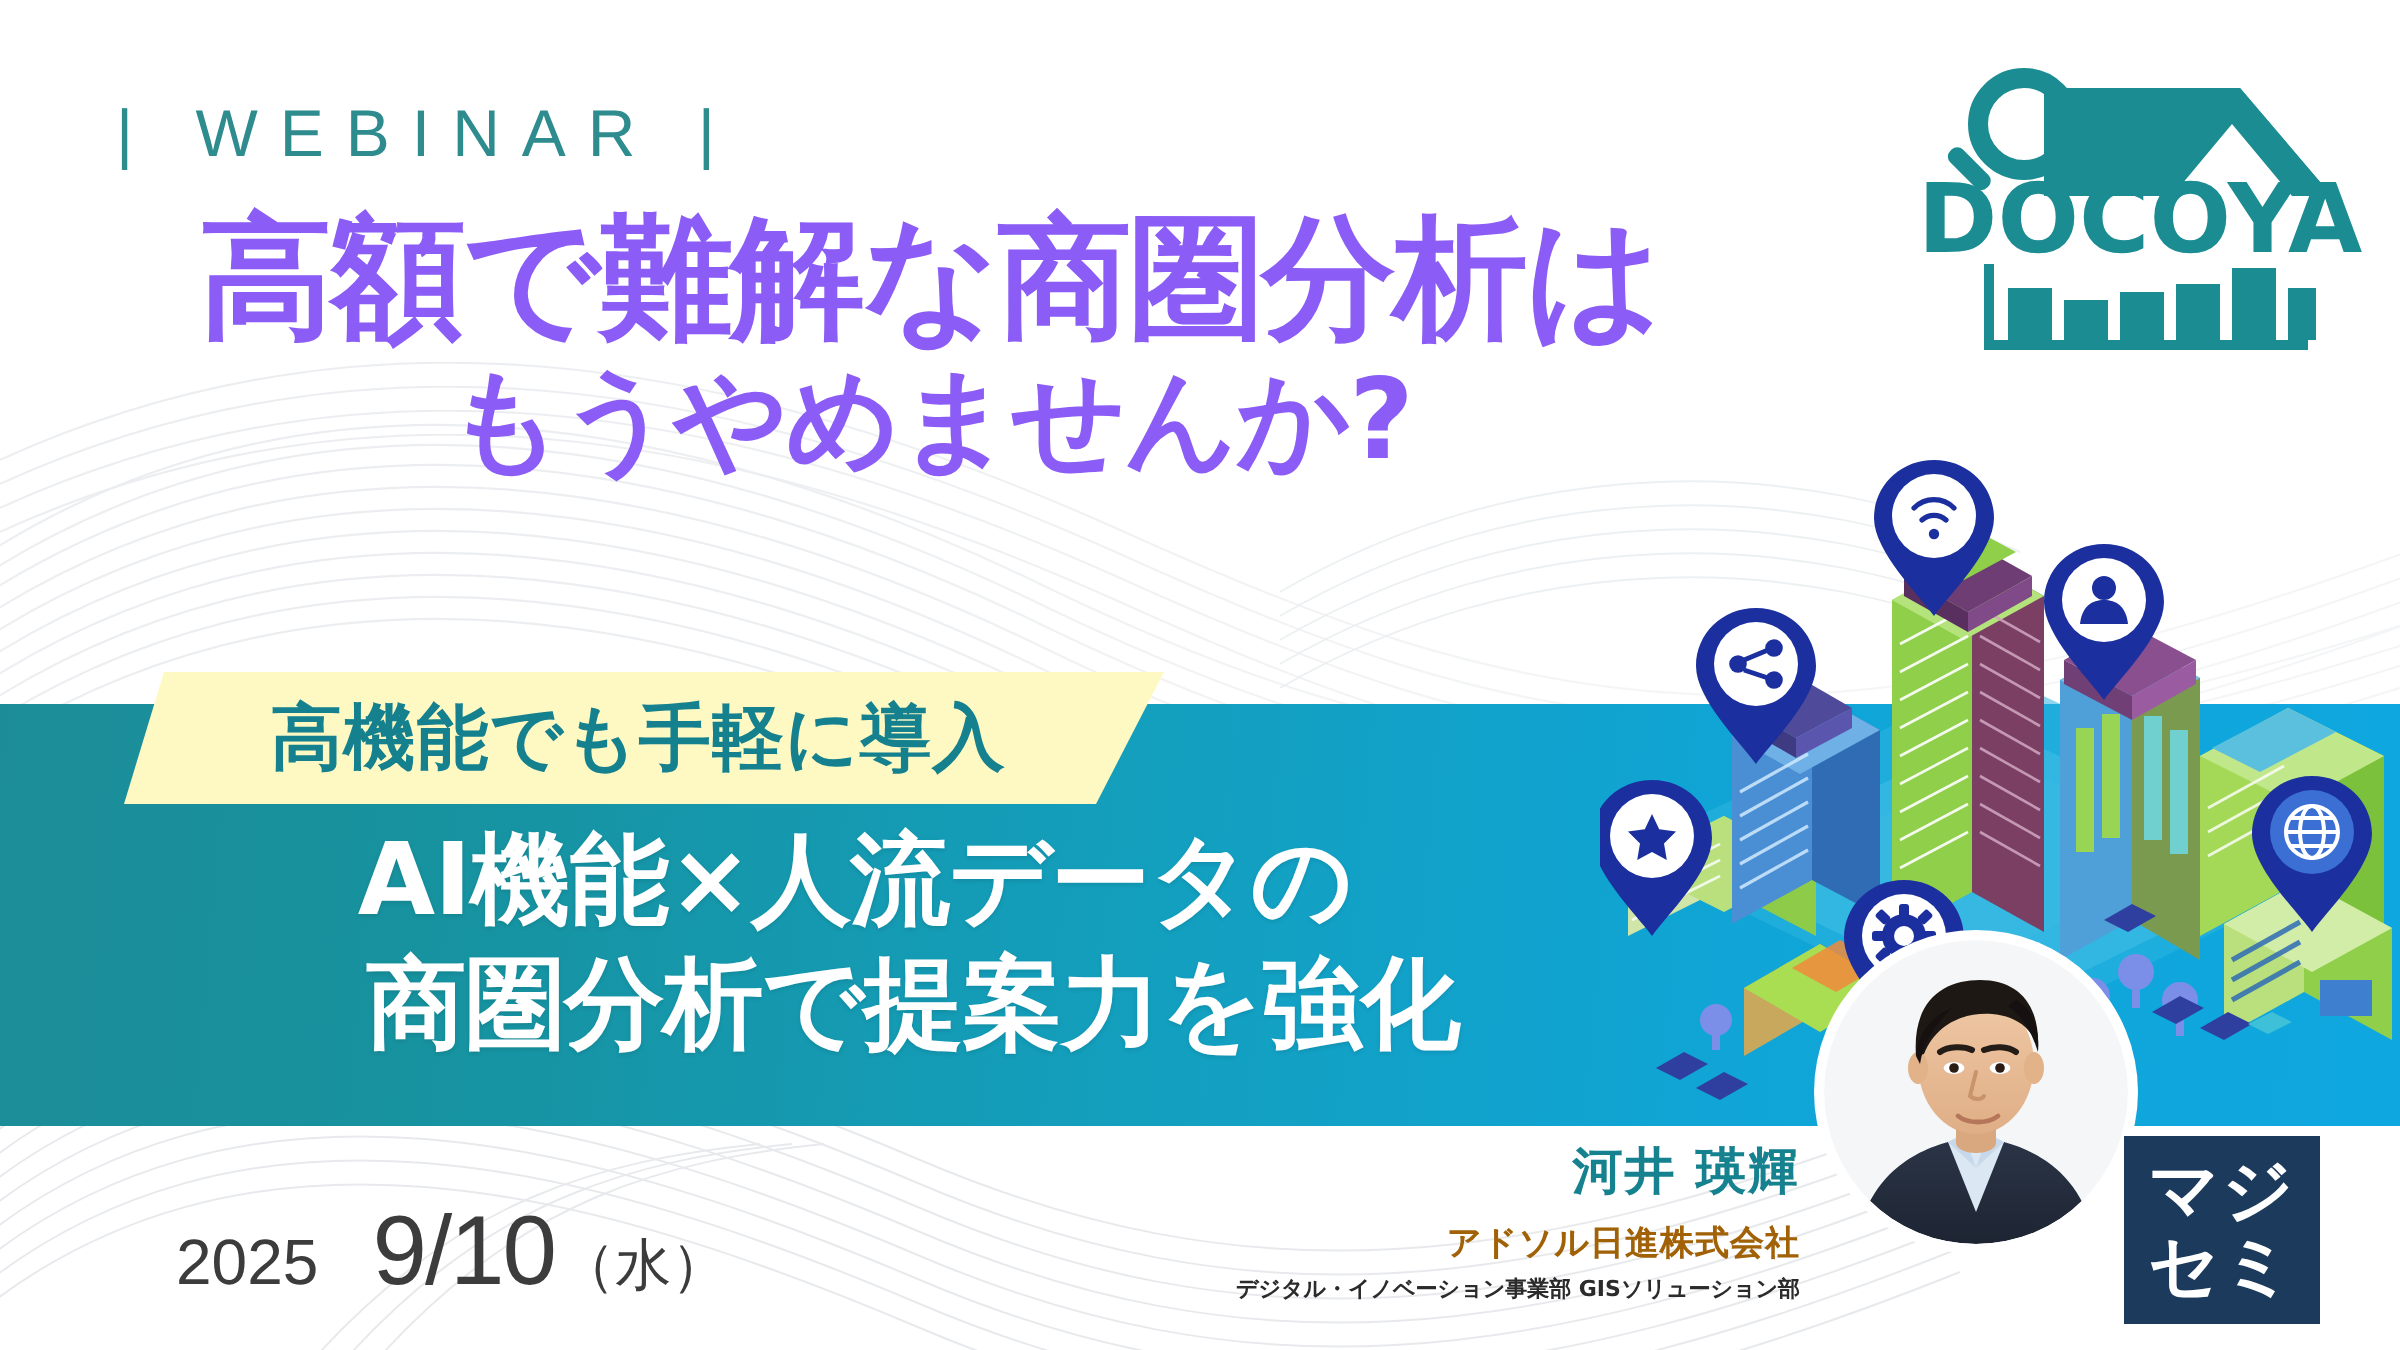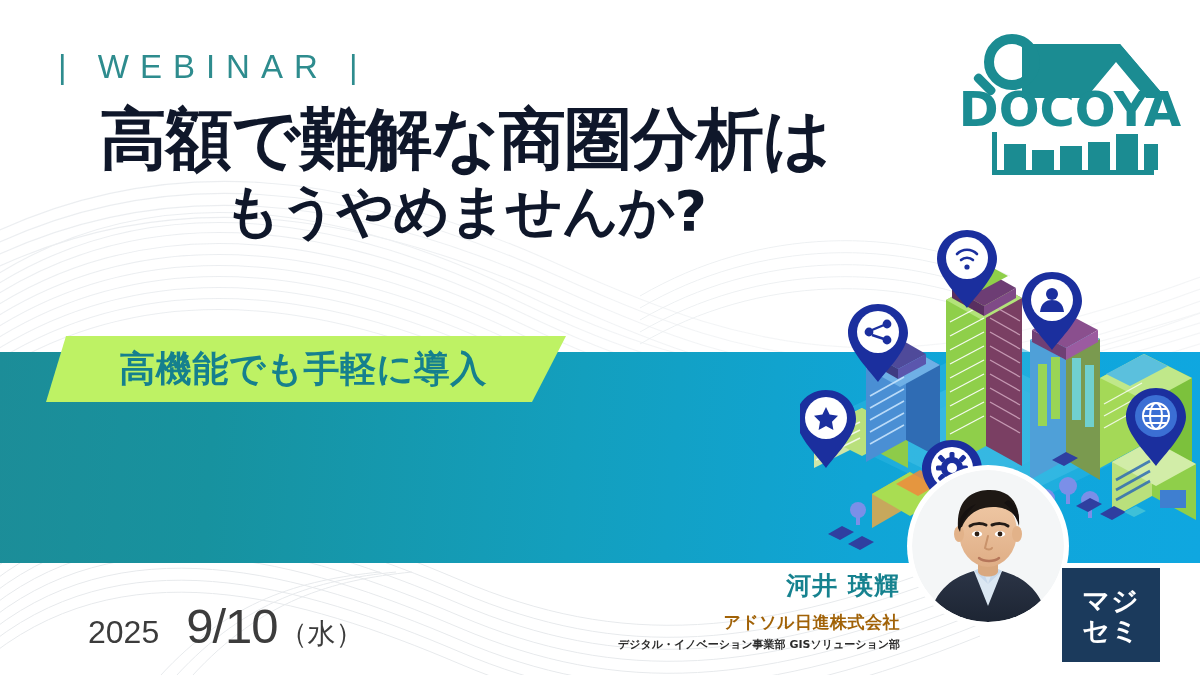--- a/index.html
+++ b/index.html
@@ -42,21 +42,21 @@
   }
 
   
   .headline {
     position: absolute;
     left: 0;
     top: 104px;
     width: 930px;
     z-index: 6;
     text-align: center;
-    color: #0f172a;
+    color: #8b5cf6;
     font-weight: 700;
     font-family: "DejaVu Sans", "Liberation Sans", sans-serif;
     line-height: 1.06;
     letter-spacing: -1px;
   }
   .headline .ln1 {
     display: block;
     font-size: 67px;
     transform: scaleX(1.0);
   }
@@ -83,26 +83,26 @@
     top: 352px;
     width: 1200px;
     height: 211px;
     z-index: 3;
     background: linear-gradient(95deg, #1C8D98 0%, #17929F 18%, #139FBE 48%, #10A5D6 72%, #0FA7E0 100%);
   }
 
   
   .badge {
     position: absolute;
-    left: 46px;
+    left: 62px;
     top: 336px;
     width: 520px;
     height: 66px;
     z-index: 7;
-    background: #bef264;
+    background: #fef9c3;
     clip-path: polygon(20px 0, 100% 0, calc(100% - 34px) 100%, 0 100%);
     display: flex;
     align-items: center;
     justify-content: center;
   }
   .badge-text {
     font-size: 36px;
     font-weight: 700;
     color: #15808E;
     letter-spacing: 0.5px;
@@ -241,21 +241,21 @@
     z-index: 10;
     background: #1B3A5C;
     display: flex;
     flex-direction: column;
     align-items: center;
     justify-content: center;
     line-height: 1.0;
   }
   .majisemi span {
     color: #ffffff;
-    font-size: 27px;
+    font-size: 35px;
     font-weight: 700;
     letter-spacing: 1px;
     font-family: "DejaVu Sans", "Liberation Sans", sans-serif;
   }
   .majisemi .ms2 { margin-top: 3px; }
 </style>
 </head>
 <body>
 
 <div class="stage">
@@ -575,20 +575,24 @@
       <circle cx="152" cy="250" r="5" fill="#ffffff"></circle>
     </g>
   </svg>
 
   <div class="band"></div>
 
   <div class="badge">
     <span class="badge-text">高機能でも手軽に導入</span>
   </div>
 
+  <div class="band-head">
+    <span class="bl1">AI機能×人流データの</span>
+    <span class="bl2">商圏分析で提案力を強化</span>
+  </div>
 
   <div class="dateline">
     <span class="year">2025</span>
     <span class="md">9/10</span>
     <span class="dow">（水）</span>
   </div>
 
   <div class="portrait">
     <svg viewBox="0 0 152 152" width="152" height="152">
       <defs>

